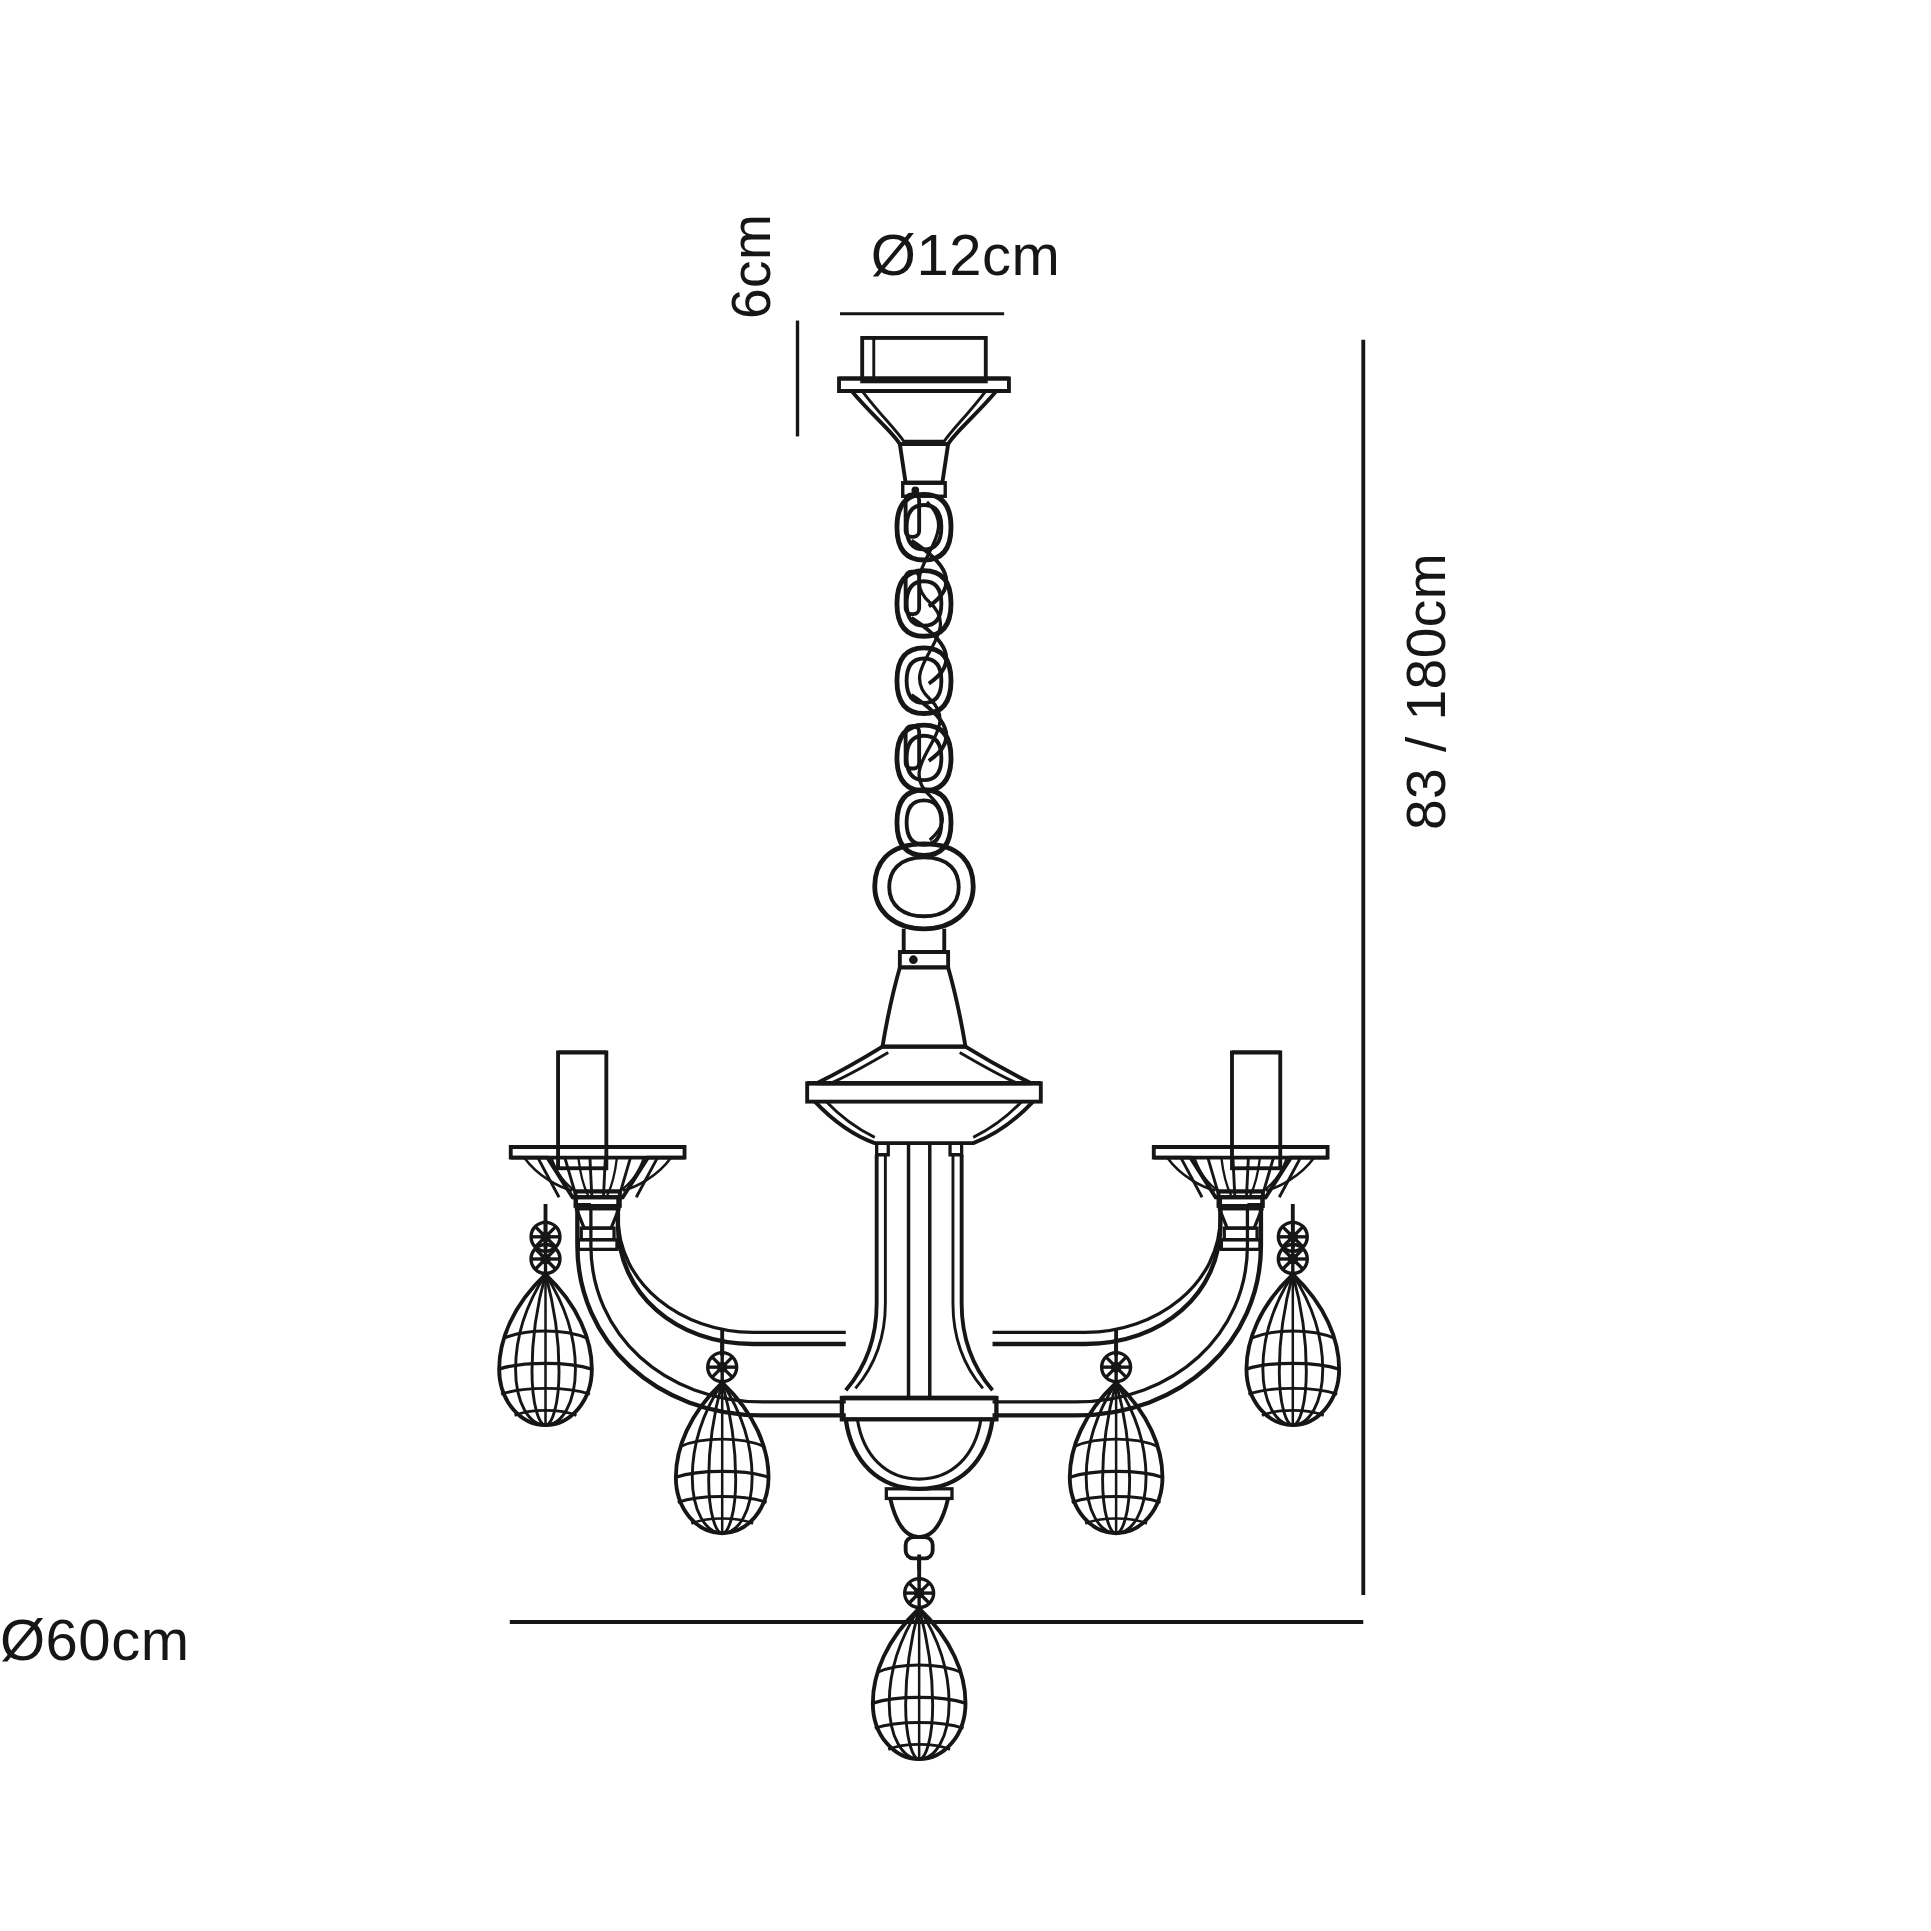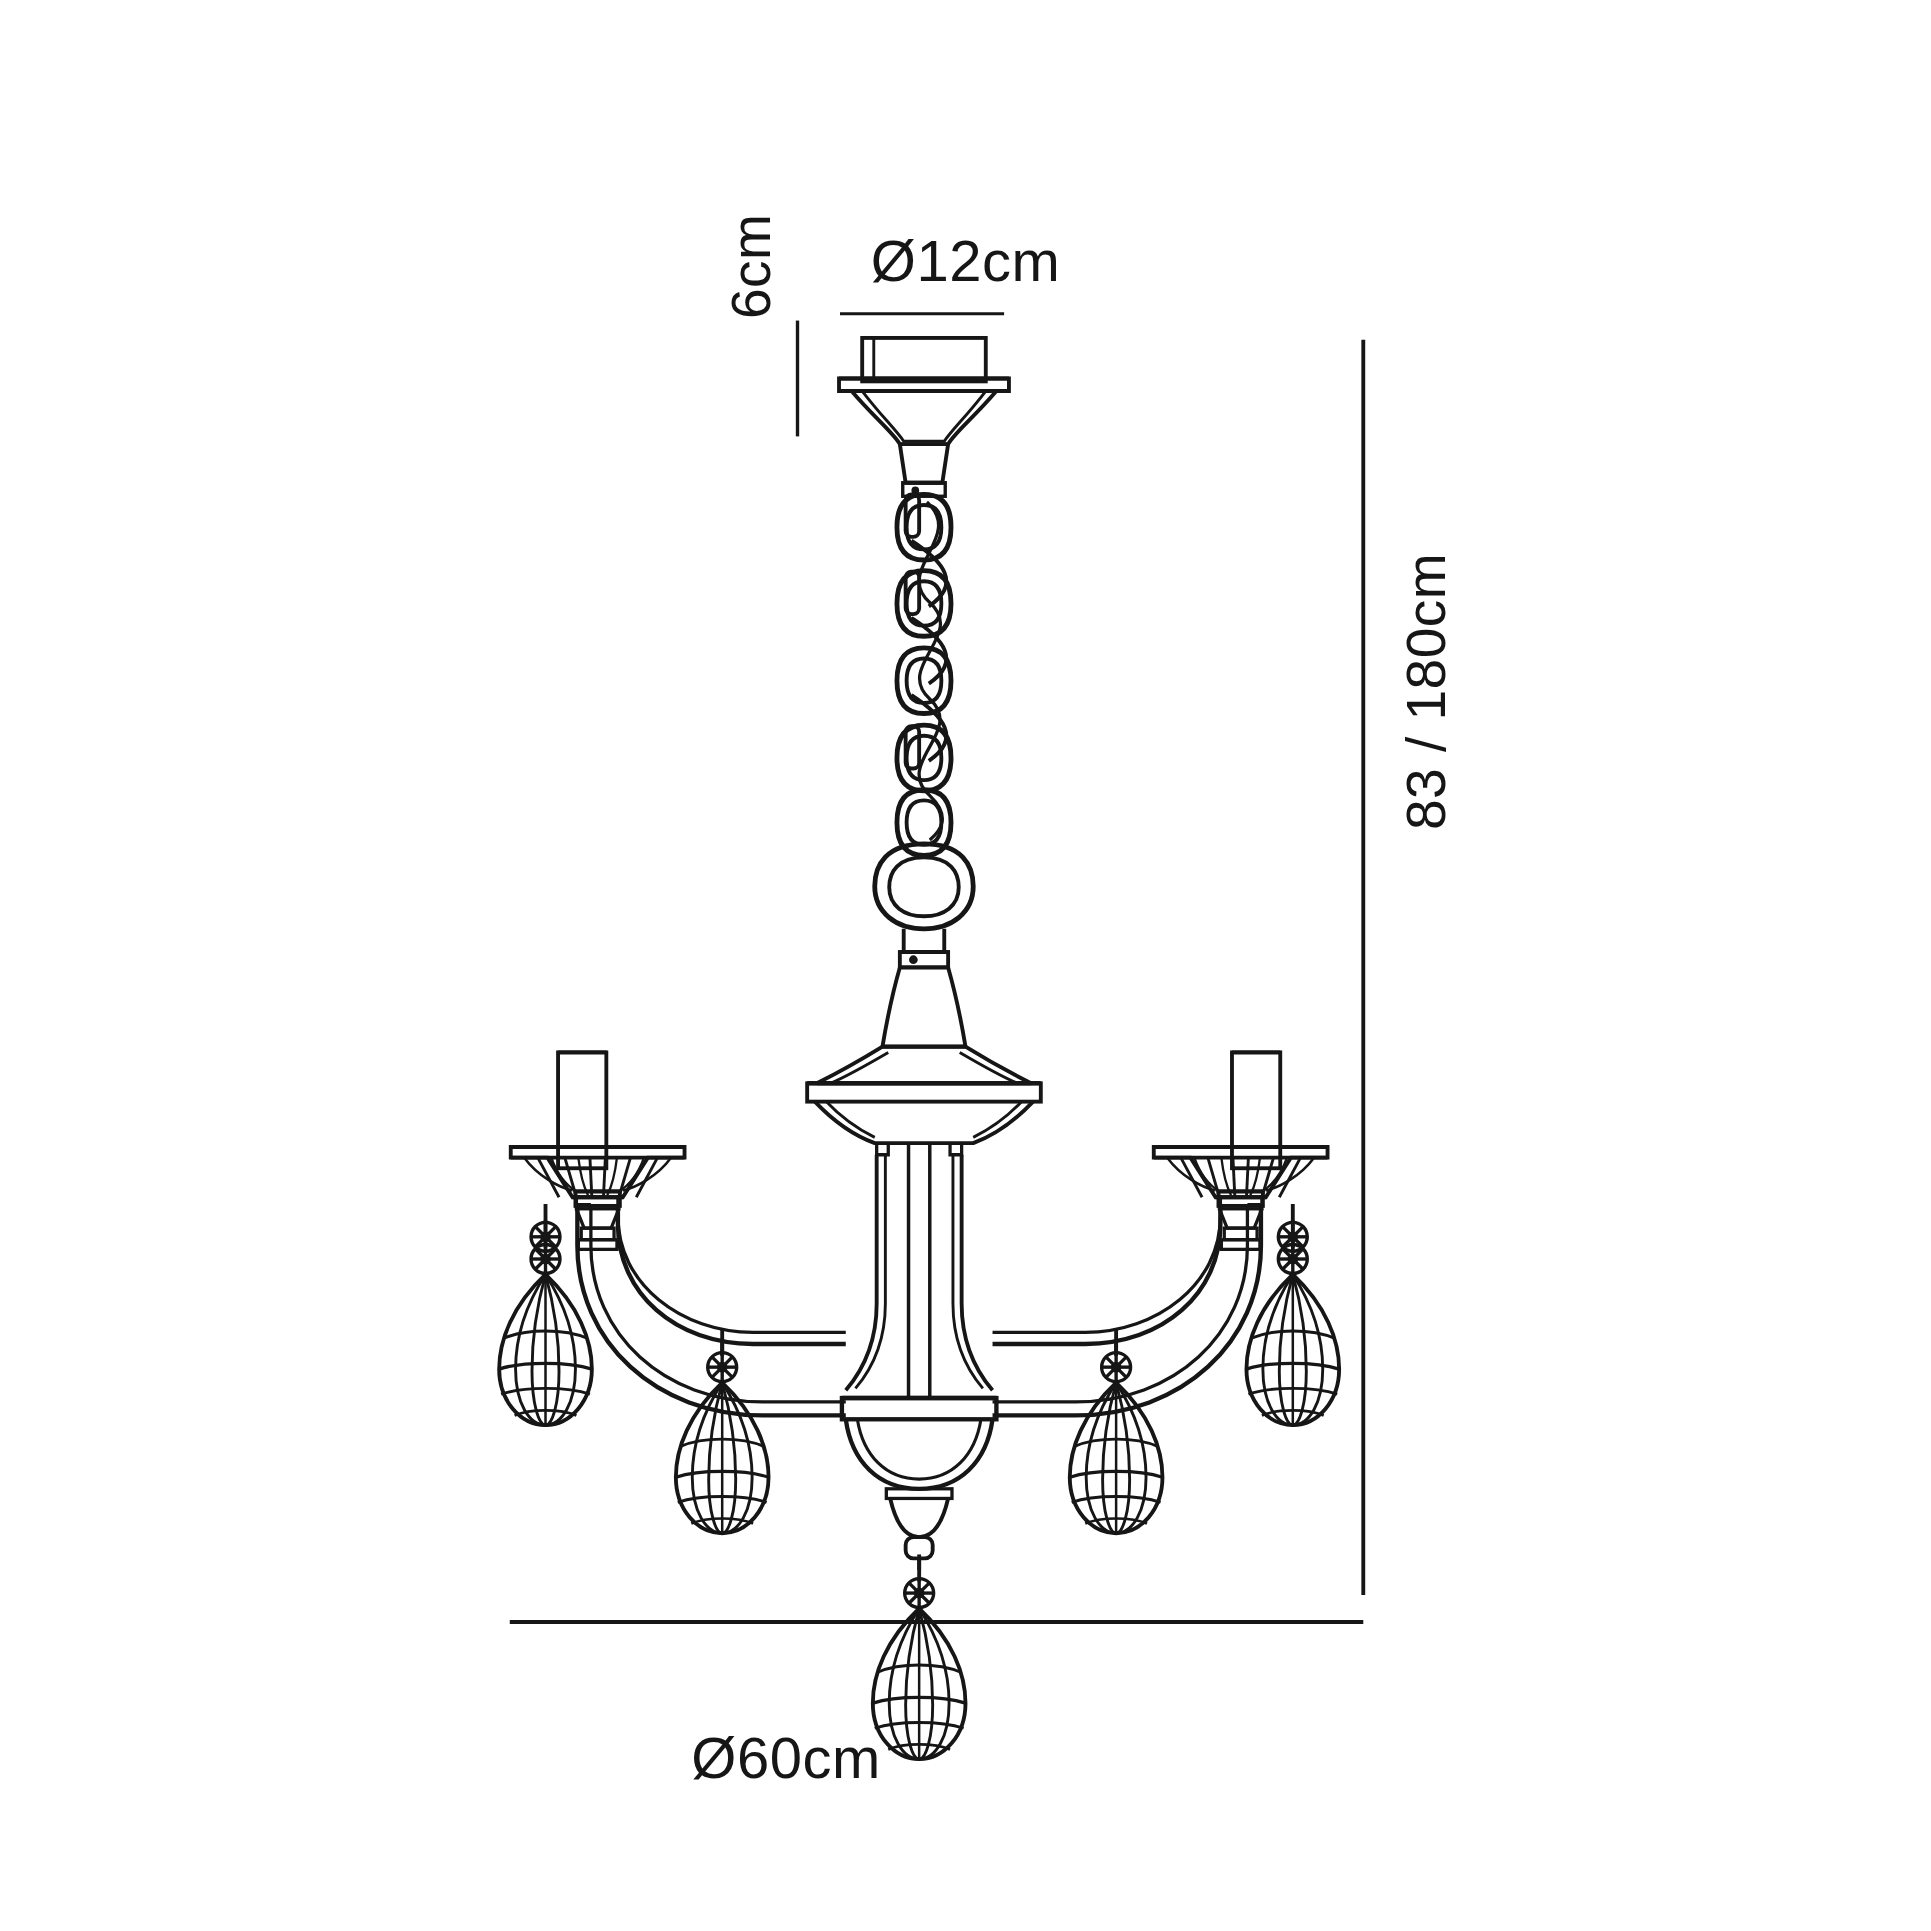--- a/index.html
+++ b/index.html
@@ -29,44 +29,44 @@
   .dim-label {
     position: absolute;
     color: #161616;
     font-family: "Liberation Sans", sans-serif;
     font-weight: 400;
     white-space: nowrap;
     letter-spacing: 0.5px;
   }
   #label-top-dia {
     left: 0;
-    top: 227px;
+    top: 221px;
     width: 1931px;
     text-align: center;
     font-size: 58px;
   }
   #label-drop {
     left: 719px;
     top: 319px;
     font-size: 55px;
     transform: rotate(-90deg);
     transform-origin: left top;
   }
   #label-height {
     left: 1394px;
     top: 830px;
     font-size: 55px;
     transform: rotate(-90deg);
     transform-origin: left top;
   }
   #label-bottom-dia {
     left: 0;
-    top: 1724px;
+    top: 1606px;
     width: 1572px;
-    text-align: center;
+    text-align: left;
     font-size: 58px;
   }
 </style>
 </head>
 <body>
 
 <div id="stage">
 
   <svg id="drawing" viewBox="0 0 2000 2000" xmlns="http://www.w3.org/2000/svg">
 

